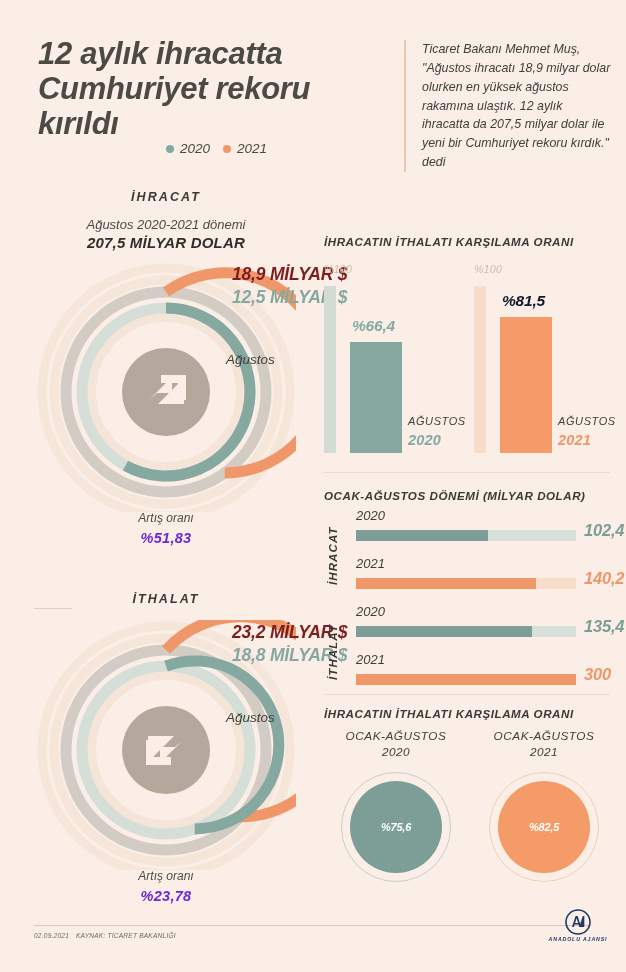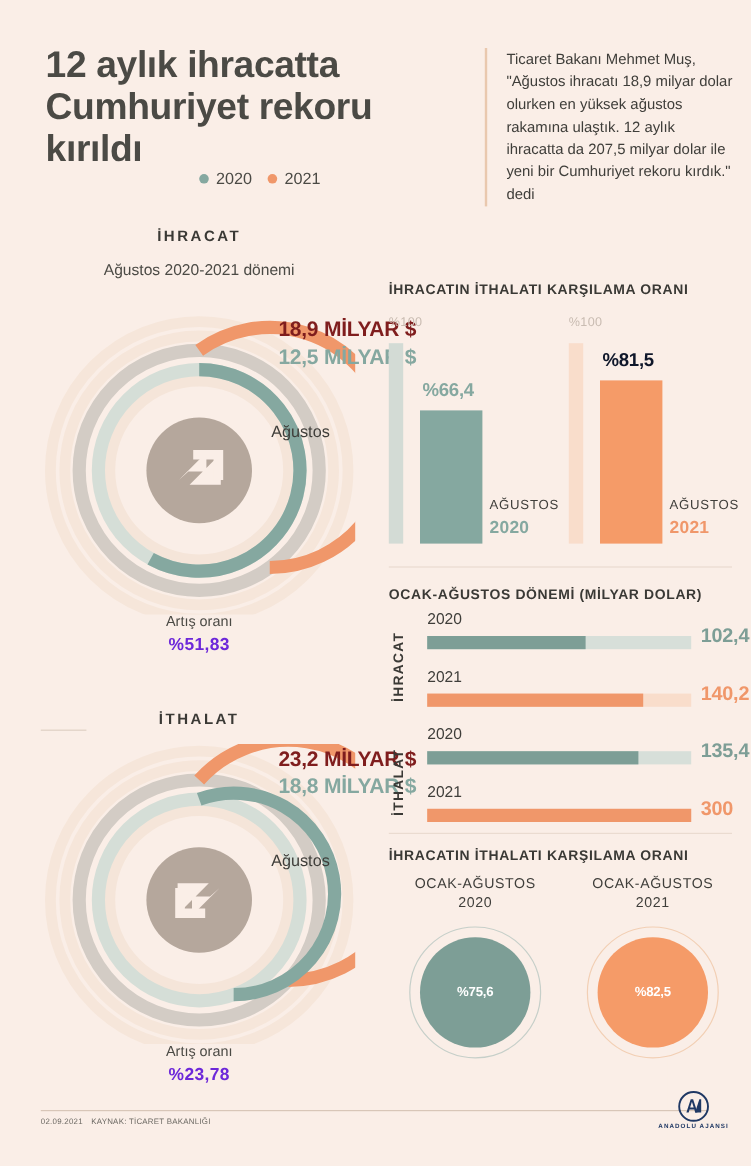--- a/index.html
+++ b/index.html
@@ -6,20 +6,21 @@
   html, body {
     width: 626px; height: 972px;
     background: #faeee7;
     font-family: "Liberation Sans", sans-serif;
     overflow: hidden;
   }
   #page {
     position: relative;
     width: 556px; height: 972px;
     background: #faeee7;
+    font-style: italic;
   }
 
   
   .headline {
     position: absolute;
     left: 38px; top: 36px;
     width: 350px;
     font-size: 31px;
     line-height: 1.13;
     font-weight: bold;
@@ -243,20 +244,21 @@
     <div class="legend-item">
       <span class="legend-dot orange"></span>
       <span class="legend-label">2021</span>
     </div>
   </div>
 
   <div class="quote">Ticaret Bakanı Mehmet Muş, "Ağustos ihracatı 18,9 milyar dolar olurken en yüksek ağustos rakamına ulaştık. 12 aylık ihracatta da 207,5 milyar dolar ile yeni bir Cumhuriyet rekoru kırdık." dedi</div>
 
   <div class="sect-label" style="top:190px">İHRACAT</div>
   <div class="sub-period" style="top:217px">Ağustos 2020-2021 dönemi</div>
+  <div class="sub-amount" style="top:234px">207,5 MİLYAR DOLAR</div>
 
   <div class="donut-wrap" style="left:36px; top:262px">
     <svg width="260" height="250" viewBox="0 0 260 250">
       <g transform="translate(130,130)">
 
         <circle r="124" fill="none" stroke="#f6e6da" stroke-width="9"></circle>
         <circle r="112" fill="none" stroke="#f6e6da" stroke-width="9"></circle>
         <circle r="76" fill="none" stroke="#f5e5d9" stroke-width="12"></circle>
 
         <circle r="100" fill="none" stroke="#d3ccc5" stroke-width="11"></circle>

